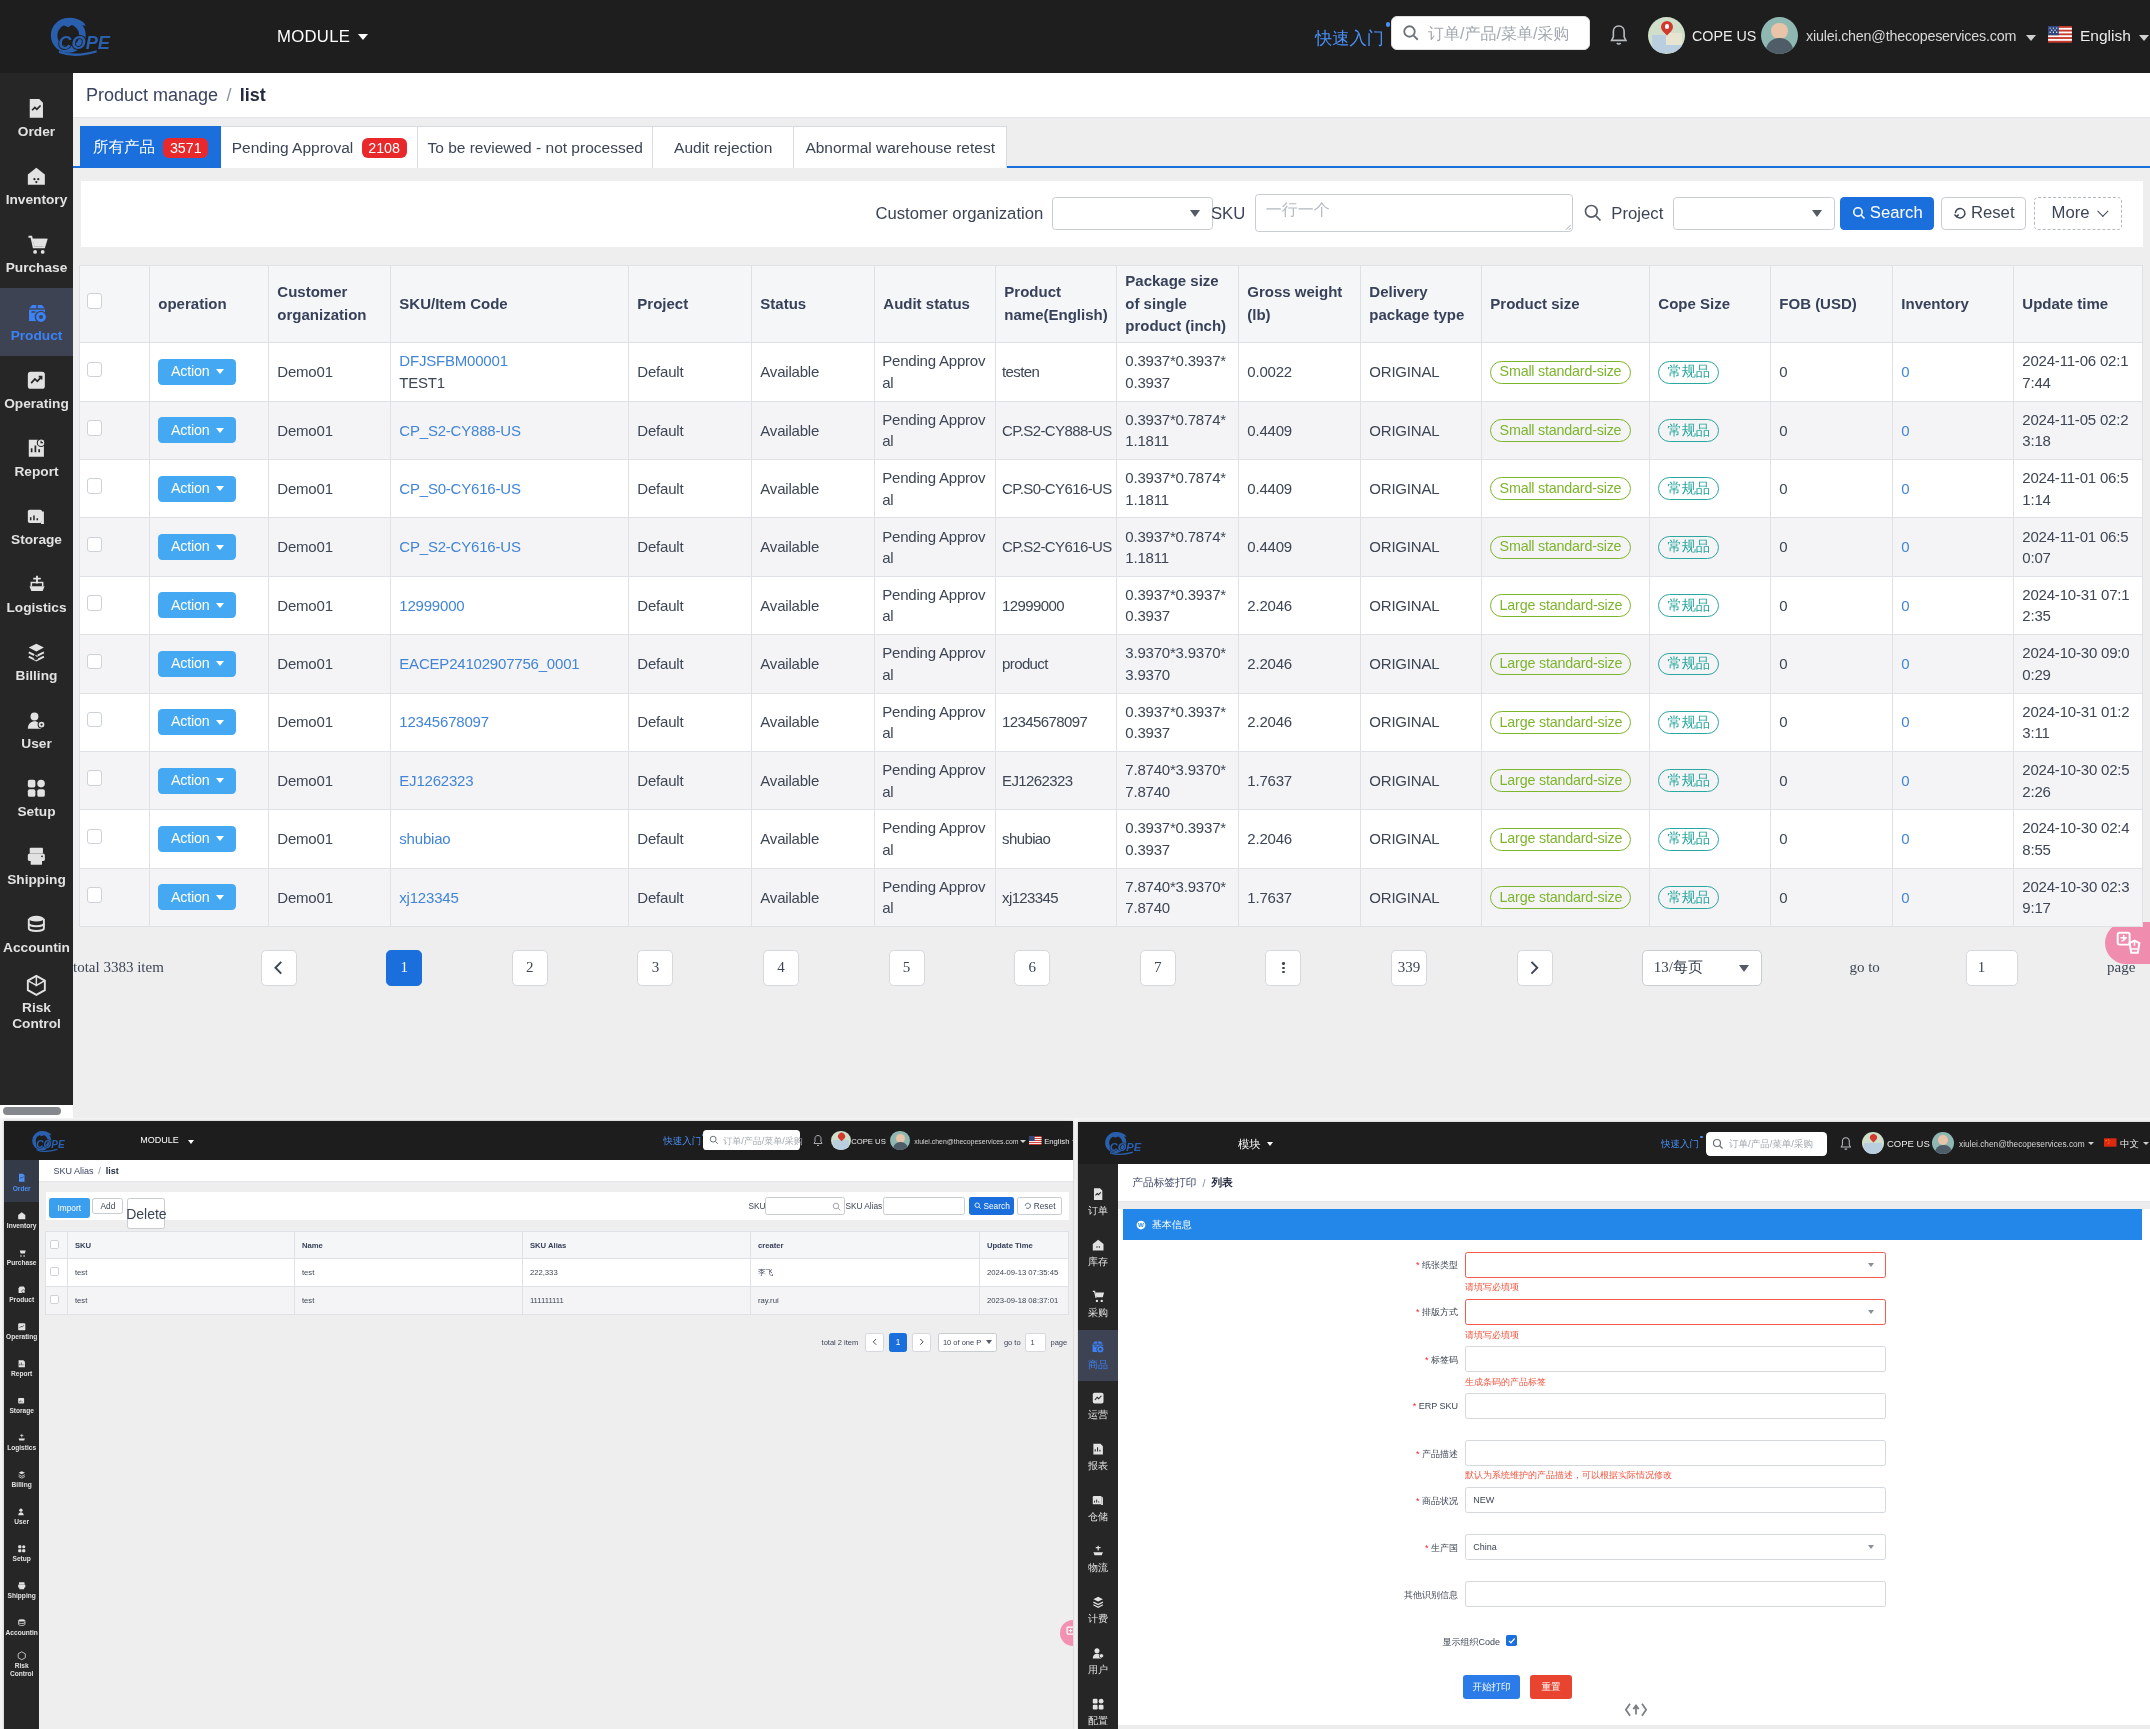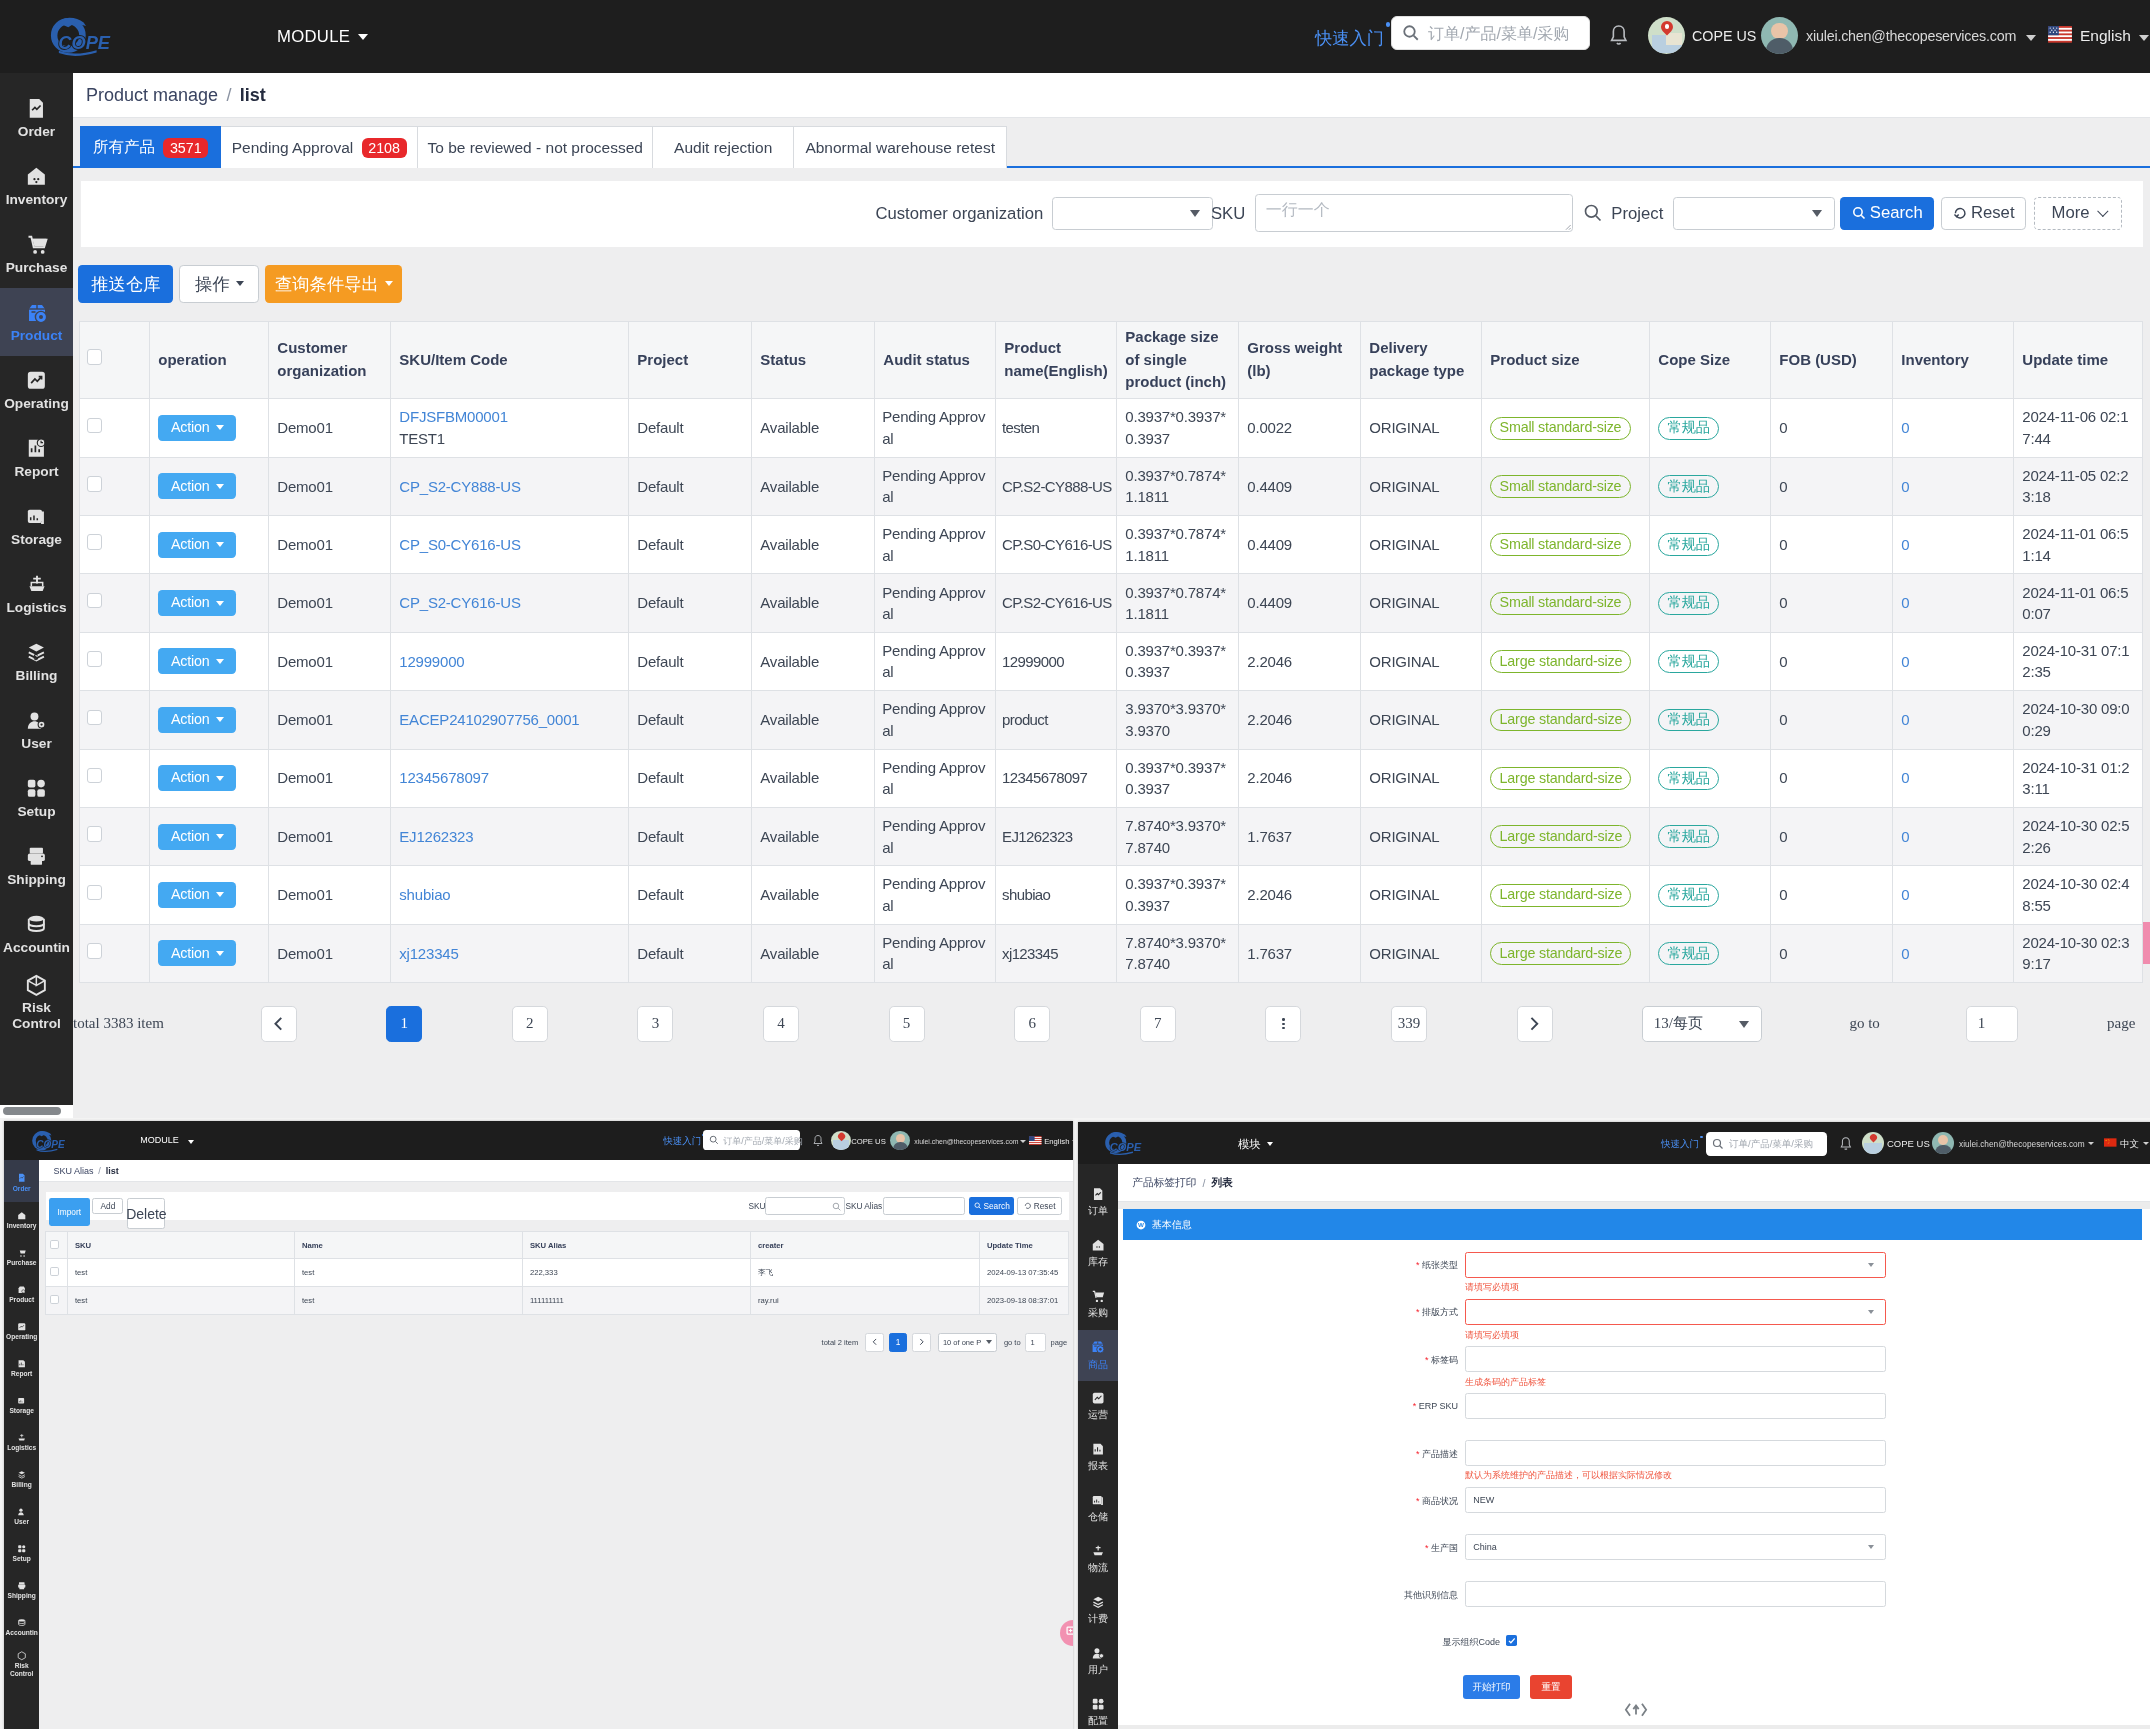--- a/index.html
+++ b/index.html
@@ -324,25 +324,20 @@
         <div class="sel abs" style="left:1592px;top:16px;width:162px;height:33px"></div>
         <div class="btn btn-blue abs" style="left:1759px;top:16px;width:94px;height:33px"><svg width="14.3" height="14.3" viewBox="0 0 24 24" fill="none" stroke="#fff" stroke-width="2.6" style="margin-right:3.6px">
               <circle cx="10" cy="10" r="7"></circle>
               <path d="M15.5 15.5 L21 21"></path>
             </svg>Search</div>
         <div class="btn btn-white abs" style="left:1860px;top:16px;width:85px;height:33px"><svg width="14.3" height="14.3" viewBox="0 0 24 24" fill="none" stroke="#3c4555" stroke-width="2.4" style="margin-right:3.6px">
               <path d="M4 12 a8 8 0 1 1 2.3 5.7"></path>
               <path d="M4 12 v5 h5" fill="none" transform="rotate(-46 6 15)"></path>
             </svg>Reset</div>
         <div class="btn abs" style="left:1953px;top:16px;width:88px;height:33px;border:1.2px dashed #b4bac1;color:#3c4555">More<span style="margin-left:7.2px;display:inline-block;width:8.3px;height:8.3px;border-right:1.8px solid #3c4555;border-bottom:1.8px solid #3c4555;transform:rotate(45deg) translateY(-2.4px)"></span></div>
-      </div>
-      <div class="actrow">
-        <div class="btn btn-blue" style="width:95px;height:38px;font-size:17.3px">推送仓库</div>
-        <div class="btn btn-white" style="width:80px;height:38px;margin-left:6px;font-size:17.3px">操作<span class="caret" style="border-top-color:#3c4555"></span></div>
-        <div class="btn btn-orange" style="width:137px;height:38px;margin-left:6px;font-size:17.3px">查询条件导出<span class="caret"></span></div>
       </div>
       <table class="tbl" id="maintbl">
 <colgroup>
 <col style="width:70px">
 <col style="width:119px">
 <col style="width:122px">
 <col style="width:238px">
 <col style="width:123px">
 <col style="width:123px">
 <col style="width:121px">
@@ -737,21 +732,21 @@
           <svg width="12" height="12" viewBox="0 0 24 24" fill="none" stroke="#e2e2e2" stroke-width="2">
             <path d="M12 2 L21 7 L21 17 L12 22 L3 17 L3 7 Z"></path>
           </svg>
           <div>Risk<br>Control</div>
         </div>
 
     </div>
     <div class="abs" style="left:35px;top:39px;width:1034px;height:569px;background:#eeeeef">
       <div style="background:#fff;height:22px;border-bottom:0.6px solid #e3e5e8;display:flex;align-items:center;padding-left:14.3px;font-size:9px;color:#3a4461">SKU Alias<span style="color:#8b93a2;margin:0 4.8px">/</span><b style="color:#252c3f">list</b></div>
       <div class="abs" style="left:7.2px;top:32px;width:1023px;height:28px;background:#fff">
-        <div class="btn" style="position:absolute;left:2.4px;top:6px;width:41px;height:28px;font-size:8.3px;background:#3b9ff0;color:#fff;border-radius:2.4px">Import</div>
+        <div class="btn" style="position:absolute;left:2.4px;top:6px;width:41px;height:20px;font-size:8.3px;background:#3b9ff0;color:#fff;border-radius:2.4px">Import</div>
         <div class="btn btn-white" style="position:absolute;left:46px;top:6px;width:31px;height:16px;font-size:8.3px;border-width:0.6px;border-radius:2.4px">Add</div>
         <div class="btn btn-white" style="position:absolute;left:81px;top:6px;width:38px;height:31px;font-size:14px;border-width:0.6px;border-radius:2.4px">Delete</div>
         <div class="abs" style="left:702px;top:9px;font-size:8.3px;color:#3c4555">SKU</div>
         <div class="abs" style="left:719px;top:4.8px;width:80px;height:18.5px;border:0.6px solid #c8cdd2;border-radius:2.4px;background:#fff"></div>
         <svg class="abs" style="left:786px;top:9.5px" width="9.5" height="9.5" viewBox="0 0 24 24" fill="none" stroke="#8a9098" stroke-width="2">
             <circle cx="10" cy="10" r="7"></circle>
             <path d="M15.5 15.5 L21 21"></path>
           </svg>
         <div class="abs" style="left:799px;top:9px;font-size:8.3px;color:#3c4555">SKU Alias</div>
         <div class="abs" style="left:837px;top:4.8px;width:82px;height:18.5px;border:0.6px solid #c8cdd2;border-radius:2.4px;background:#fff"></div>

